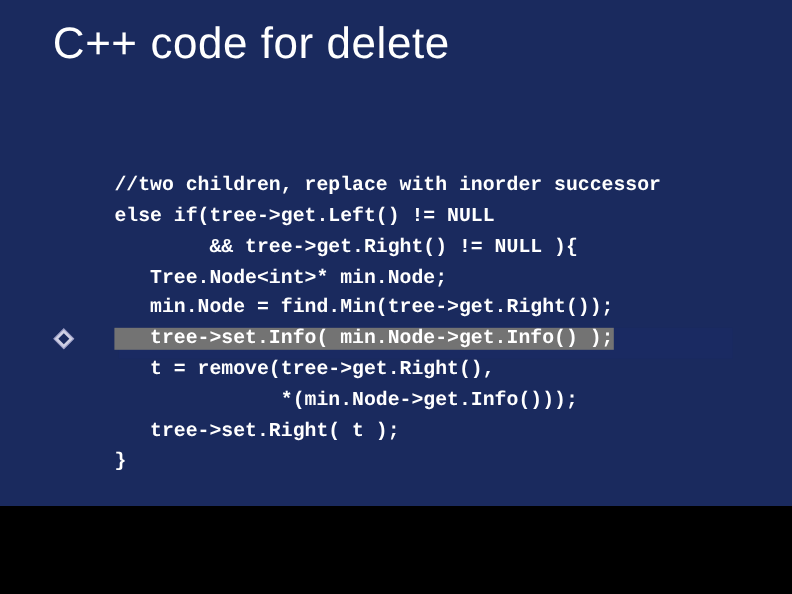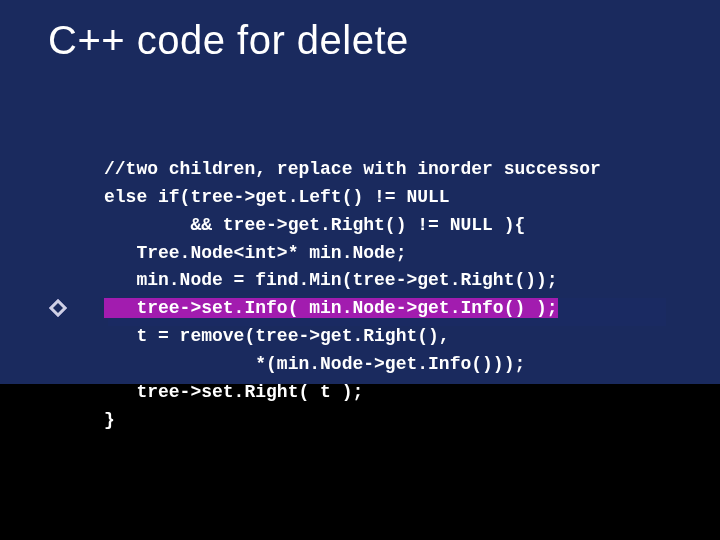--- a/index.html
+++ b/index.html
@@ -5,21 +5,21 @@
   html, body {
     margin: 0;
     padding: 0;
     width: 720px;
     height: 540px;
     background: #000;
     overflow: hidden;
   }
   .slide {
     width: 720px;
-    height: 384px;
+    height: 460px;
     background: #1a2a5e;
     position: relative;
     box-sizing: border-box;
   }
   .title {
     position: absolute;
     top: 18px;
     left: 48px;
     color: #ffffff;
     font-family: Arial, Helvetica, sans-serif;
@@ -36,21 +36,21 @@
     font-weight: bold;
     color: #ffffff;
     line-height: 1.55;
     white-space: pre;
   }
   .code-line {
     position: relative;
     text-align: center;
   }
   .highlight {
-    background: #a21caf;
+    background: #737373;
     
   }
   .hl-strip {
     position: absolute;
     left: 108px;
     top: 298px;
     width: 558px;
     height: 28px;
     background: #1a2a62;
     

